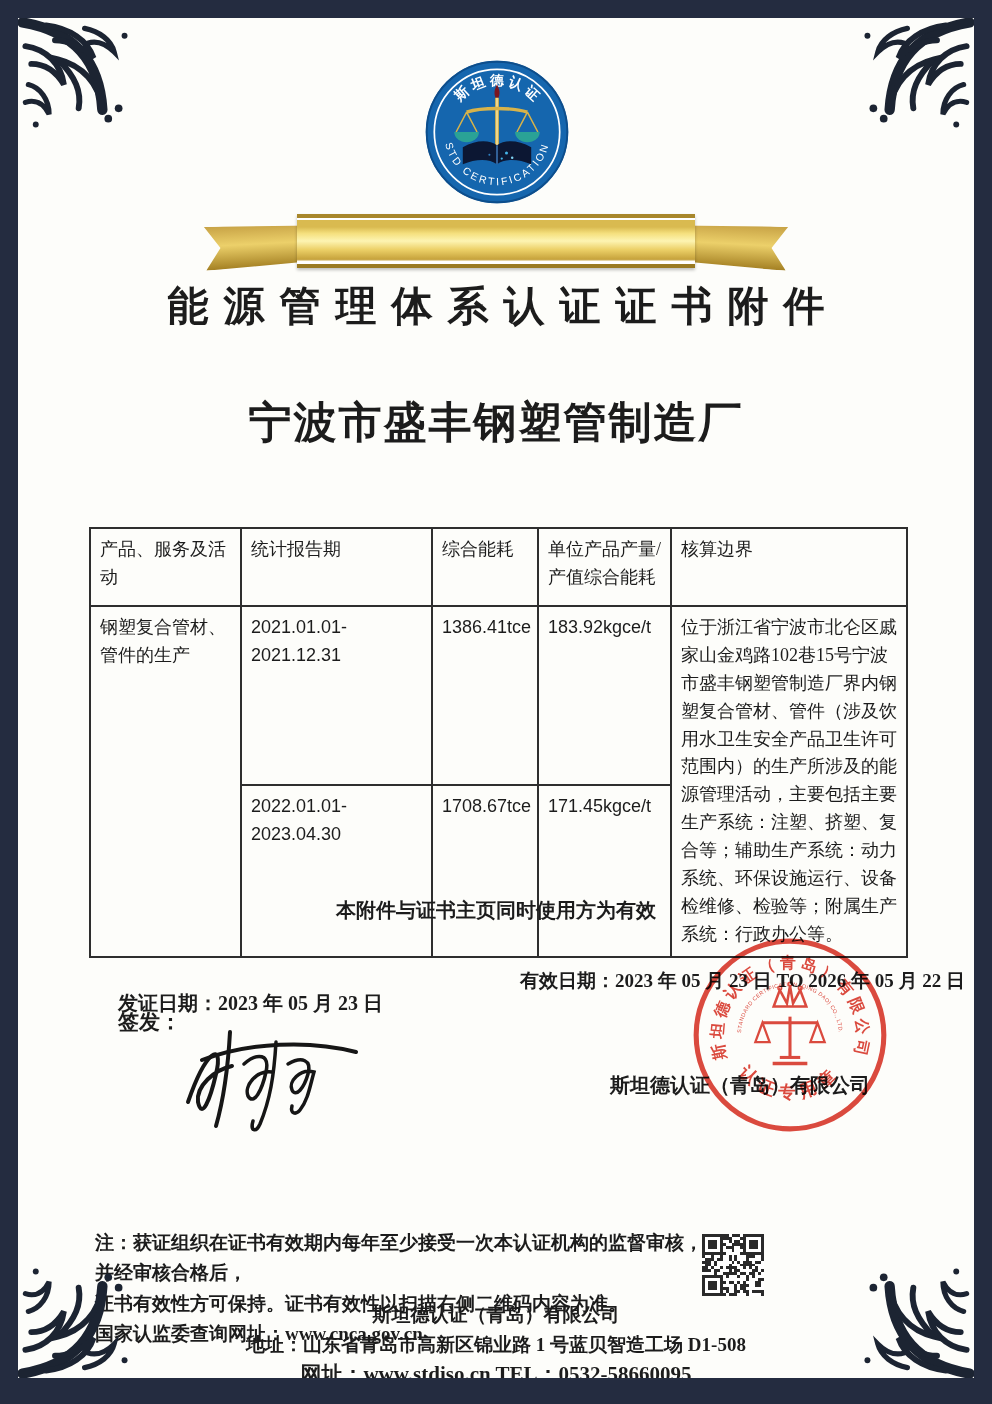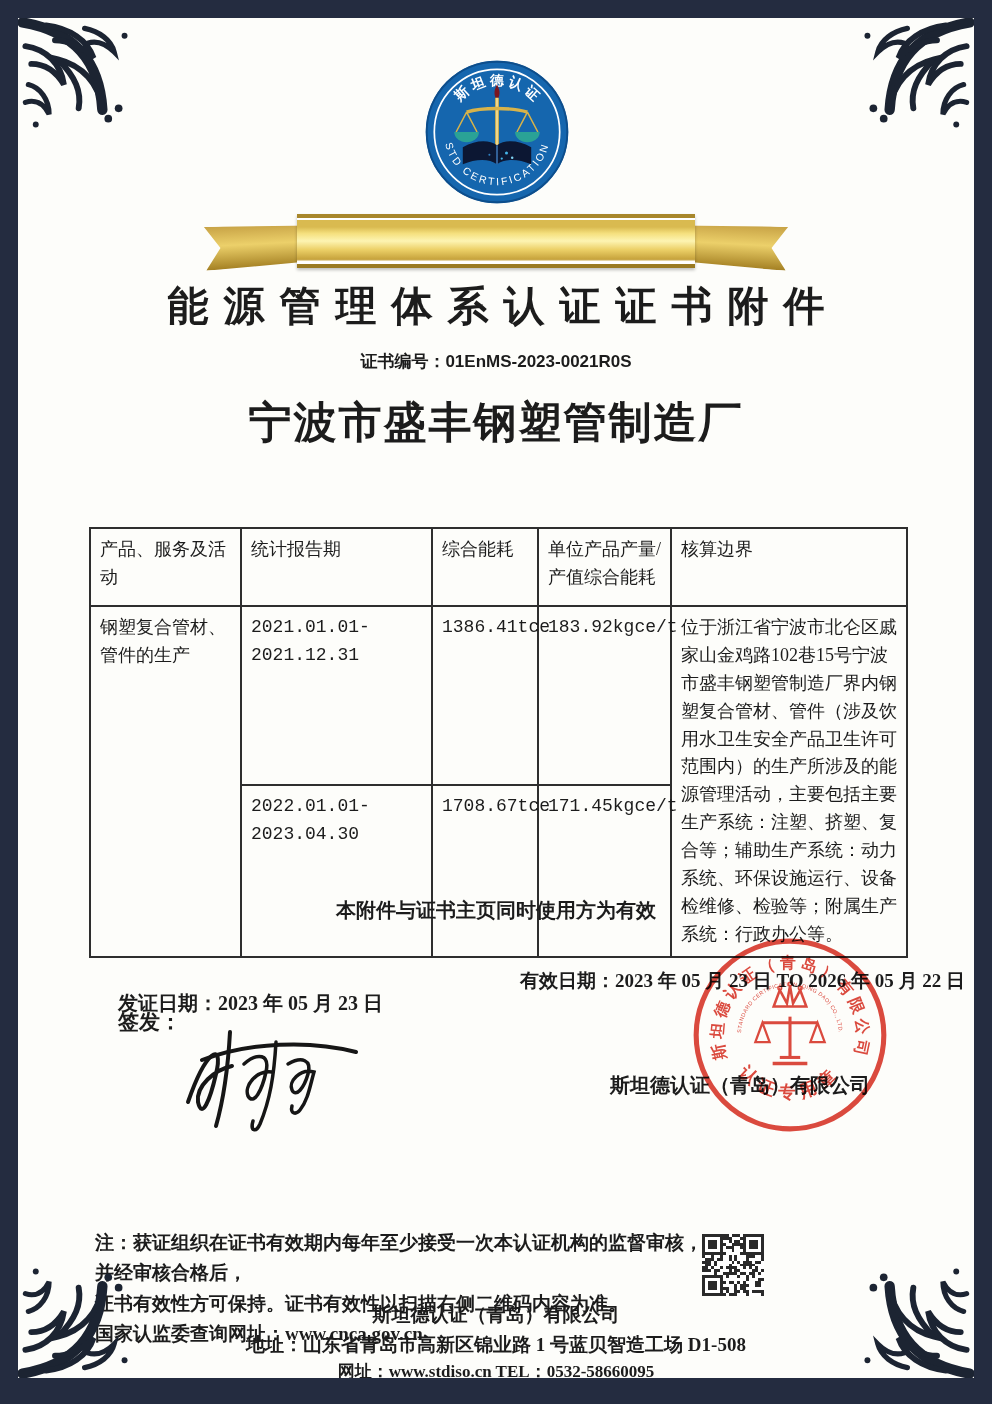--- a/index.html
+++ b/index.html
@@ -23,35 +23,35 @@
     background:linear-gradient(180deg,#a8872b 0 7%,#ffffff 7% 11%,#d9ba50 11% 24%,#f5e07e 36%,#fdf4b2 50%,#ecd067 66%,#c6a23c 84%,#ffffff 88% 92%,#9a7a22 92% 100%);
     box-shadow:0 2px 3px rgba(0,0,0,.25);}
   .title{top:279px;font-size:41px;font-weight:bold;letter-spacing:15px;text-indent:15px;}
   .certno{top:350px;font-size:17px;font-weight:bold;}
   .company{top:394px;font-size:43px;font-weight:bold;letter-spacing:2px;text-align:center;}
   .subtitle{top:482px;font-size:20px;font-weight:bold;letter-spacing:1px;}
   table.t{position:absolute;left:89px;top:527px;border-collapse:collapse;table-layout:fixed;width:817px;}
   table.t th,table.t td{border:2px solid #2e2e2e;vertical-align:top;text-align:left;padding:7px 9px;font-size:18px;line-height:1.55;}
   table.t th{font-weight:normal;height:62px;}
   tr.r1{height:132px;} tr.r2{height:126px;}
-  .num{font-family:Liberation Mono, monospace;font-size:19px;border-radius:22px;}
+  .num{font-family:Liberation Sans, sans-serif;font-size:19px;border-radius:22px;}
   td.boundary{font-size:19px;line-height:33px;text-align:justify;padding:6px 10px;}
   .validity{top:897px;font-size:20px;font-weight:bold;}
   .issue-date{left:118px;top:966px;font-size:20px;font-weight:bold;margin-top:24px;}
   .valid-date{left:520px;top:968px;font-size:19px;font-weight:bold;}
   .sign-label{left:118px;top:1008px;font-size:21px;font-weight:bold;font-family:Liberation Serif, serif;}
   .signature{left:158px;top:1002px;width:215px;height:135px;}
   .issuer{left:552px;top:1072px;width:376px;text-align:center;font-size:20px;font-weight:bold;}
   .stamp{left:688px;top:933px;width:204px;height:204px;opacity:.9;mix-blend-mode:multiply;z-index:3;}
   .notes{left:95px;top:1228px;width:616px;font-size:19px;font-weight:bold;line-height:1.6;}
   .qr{left:702px;top:1234px;width:62px;height:62px;display:grid;grid-template-columns:repeat(21,1fr);grid-template-rows:repeat(21,1fr);background:#fff;}
   .qr i{display:block;} .qr i.on{background:#2a2a2a;}
   .f-company{top:1302px;font-size:19px;font-weight:bold;}
   .f-address{top:1332px;font-size:19px;font-weight:bold;text-align:center;}
-  .f-contact{top:1360px;font-size:17px;font-weight:bold;}
+  .f-contact{top:1360px;font-size:21px;font-weight:bold;}
 </style>
 </head>
 <body>
 
 <div class="paper">
 
   <div class="frame"></div>
 
   <svg class="corner tl" viewBox="0 0 100 100">
     <g fill="none" stroke="#1c2432" stroke-linecap="round">
@@ -142,21 +142,20 @@
     </g>
   </svg>
 
   <div class="abs ribbon">
     <div class="rib-tail l"></div>
     <div class="rib-tail r"></div>
     <div class="rib-band"></div>
   </div>
 
   <div class="abs ctr title">能源管理体系认证证书附件</div>
-  <div class="abs ctr certno sans">证书编号：01EnMS-2023-0021R0S</div>
   <div class="abs ctr company sans">宁波市盛丰钢塑管制造厂</div>
 
   <table class="t">
     <colgroup>
         <col style="width:151px">
         <col style="width:191px">
         <col style="width:106px">
         <col style="width:133px">
         <col style="width:236px">
       </colgroup>

